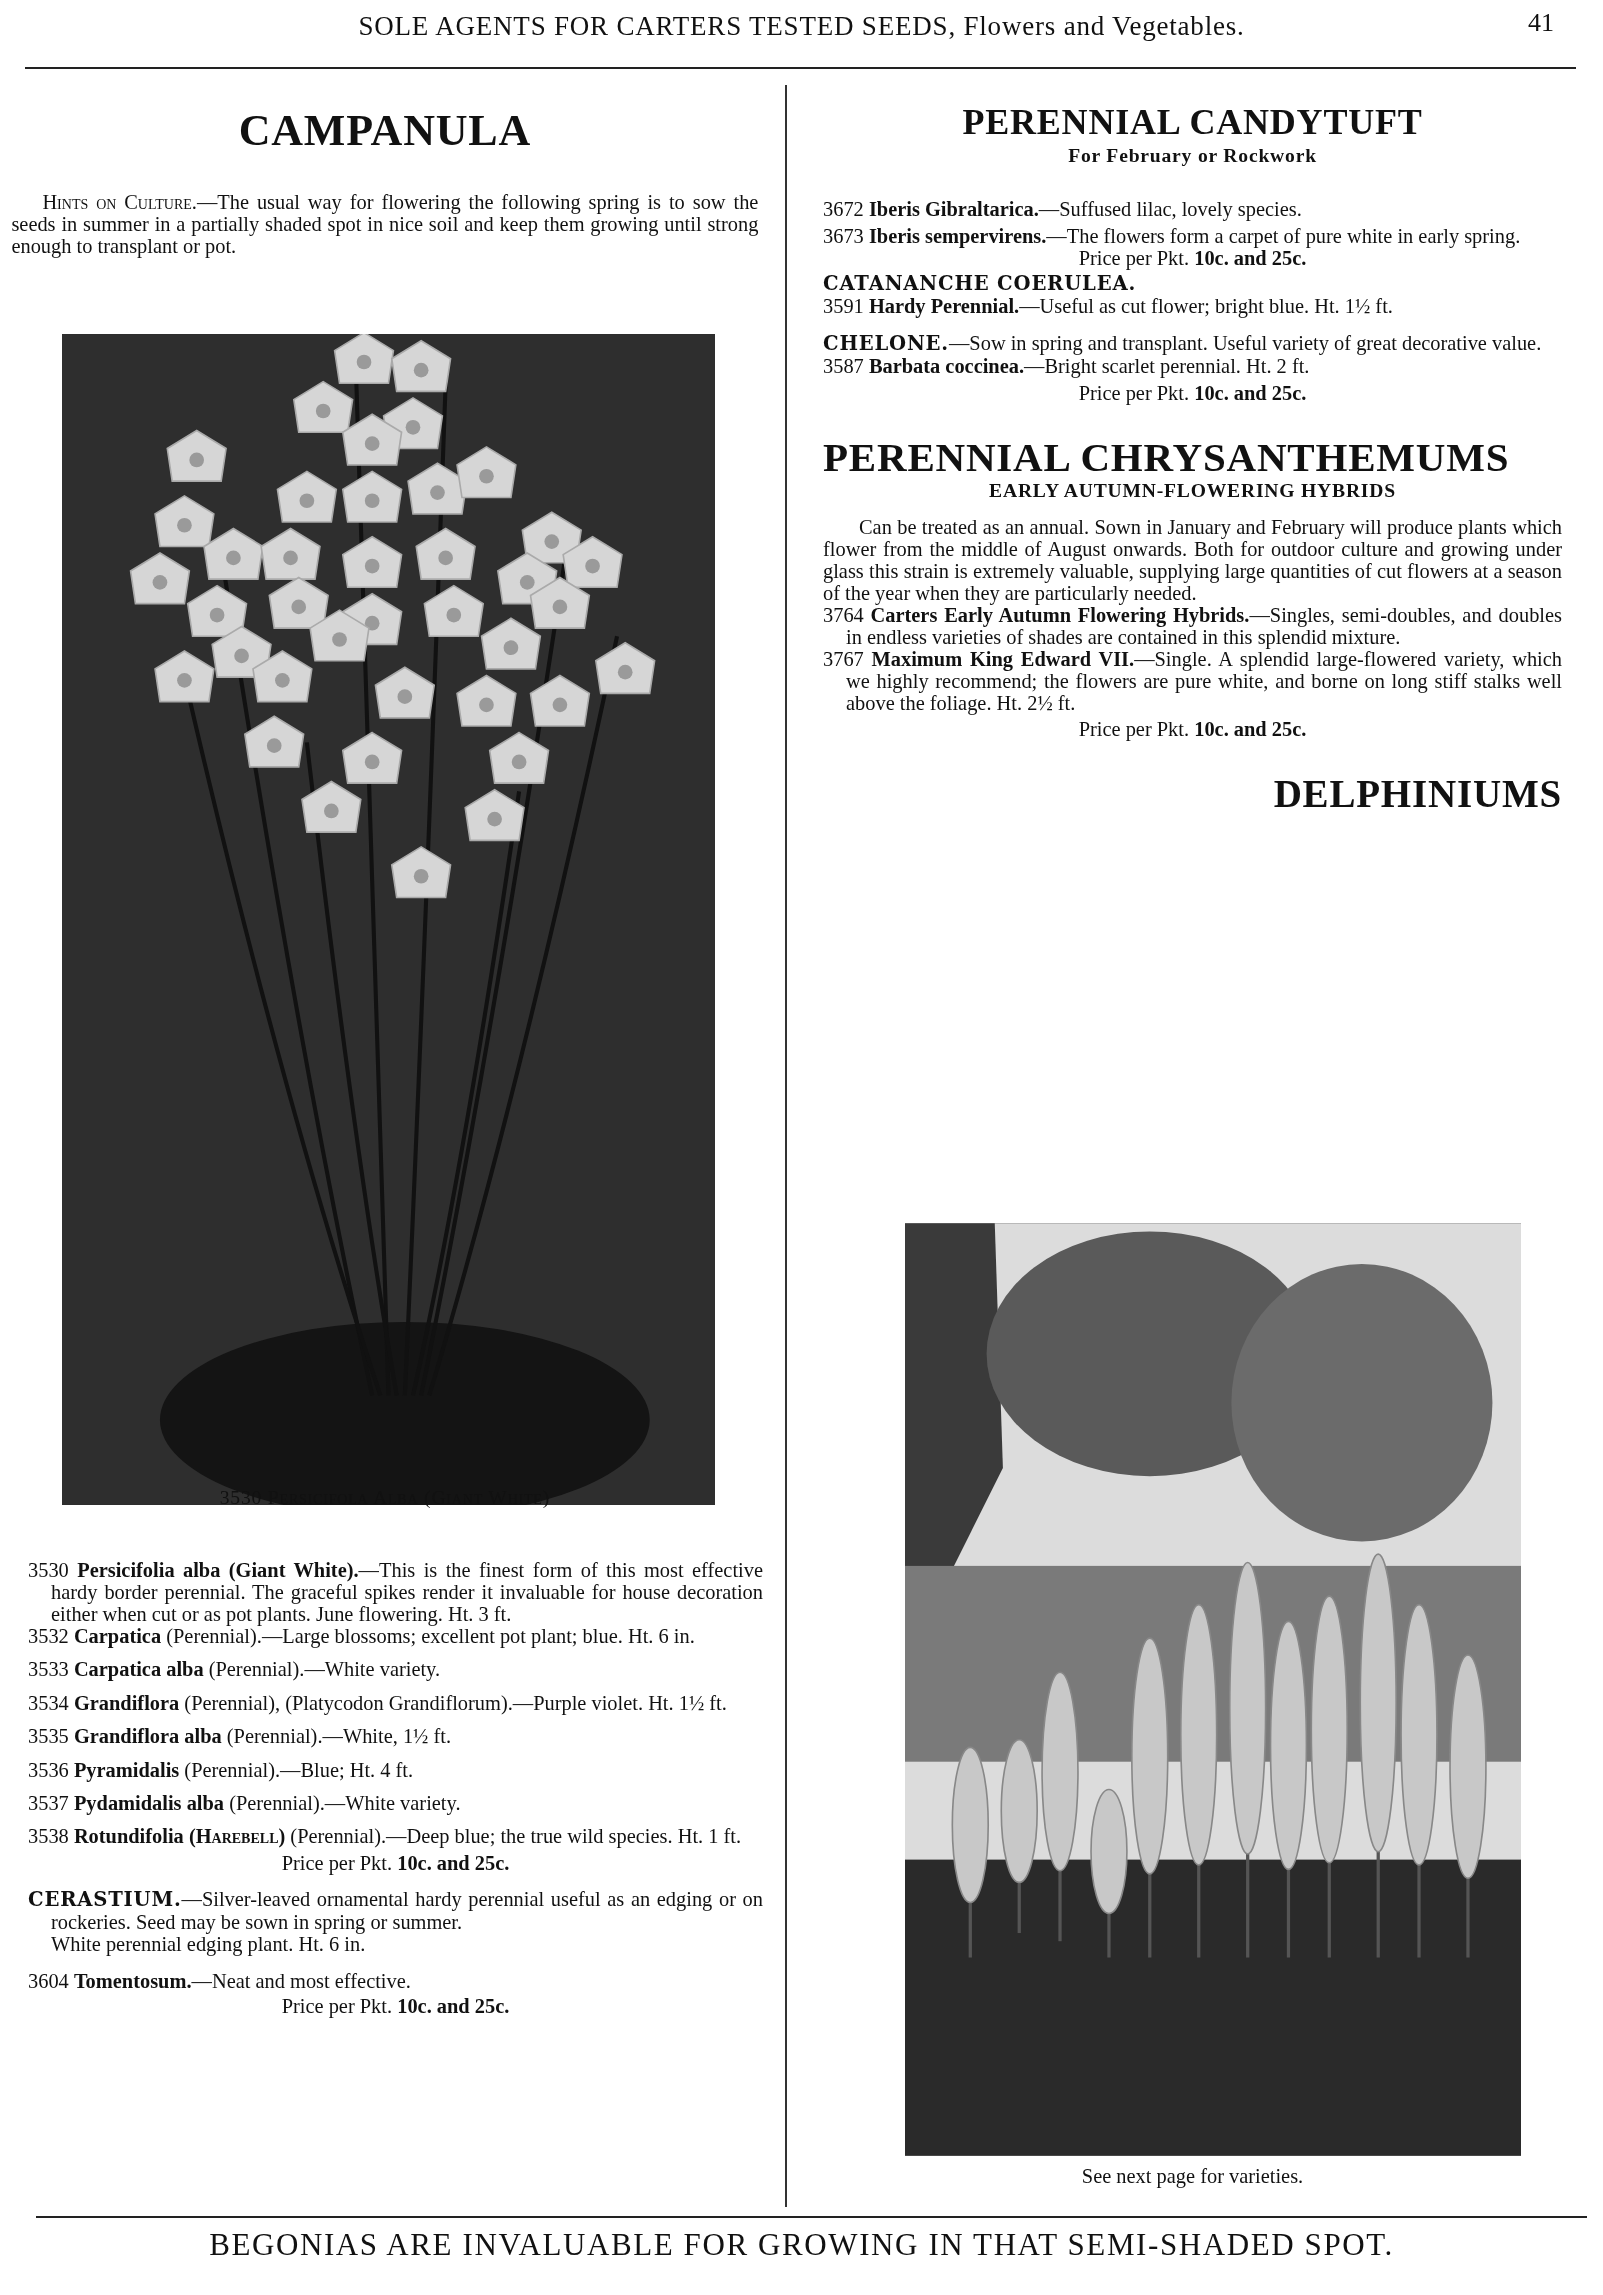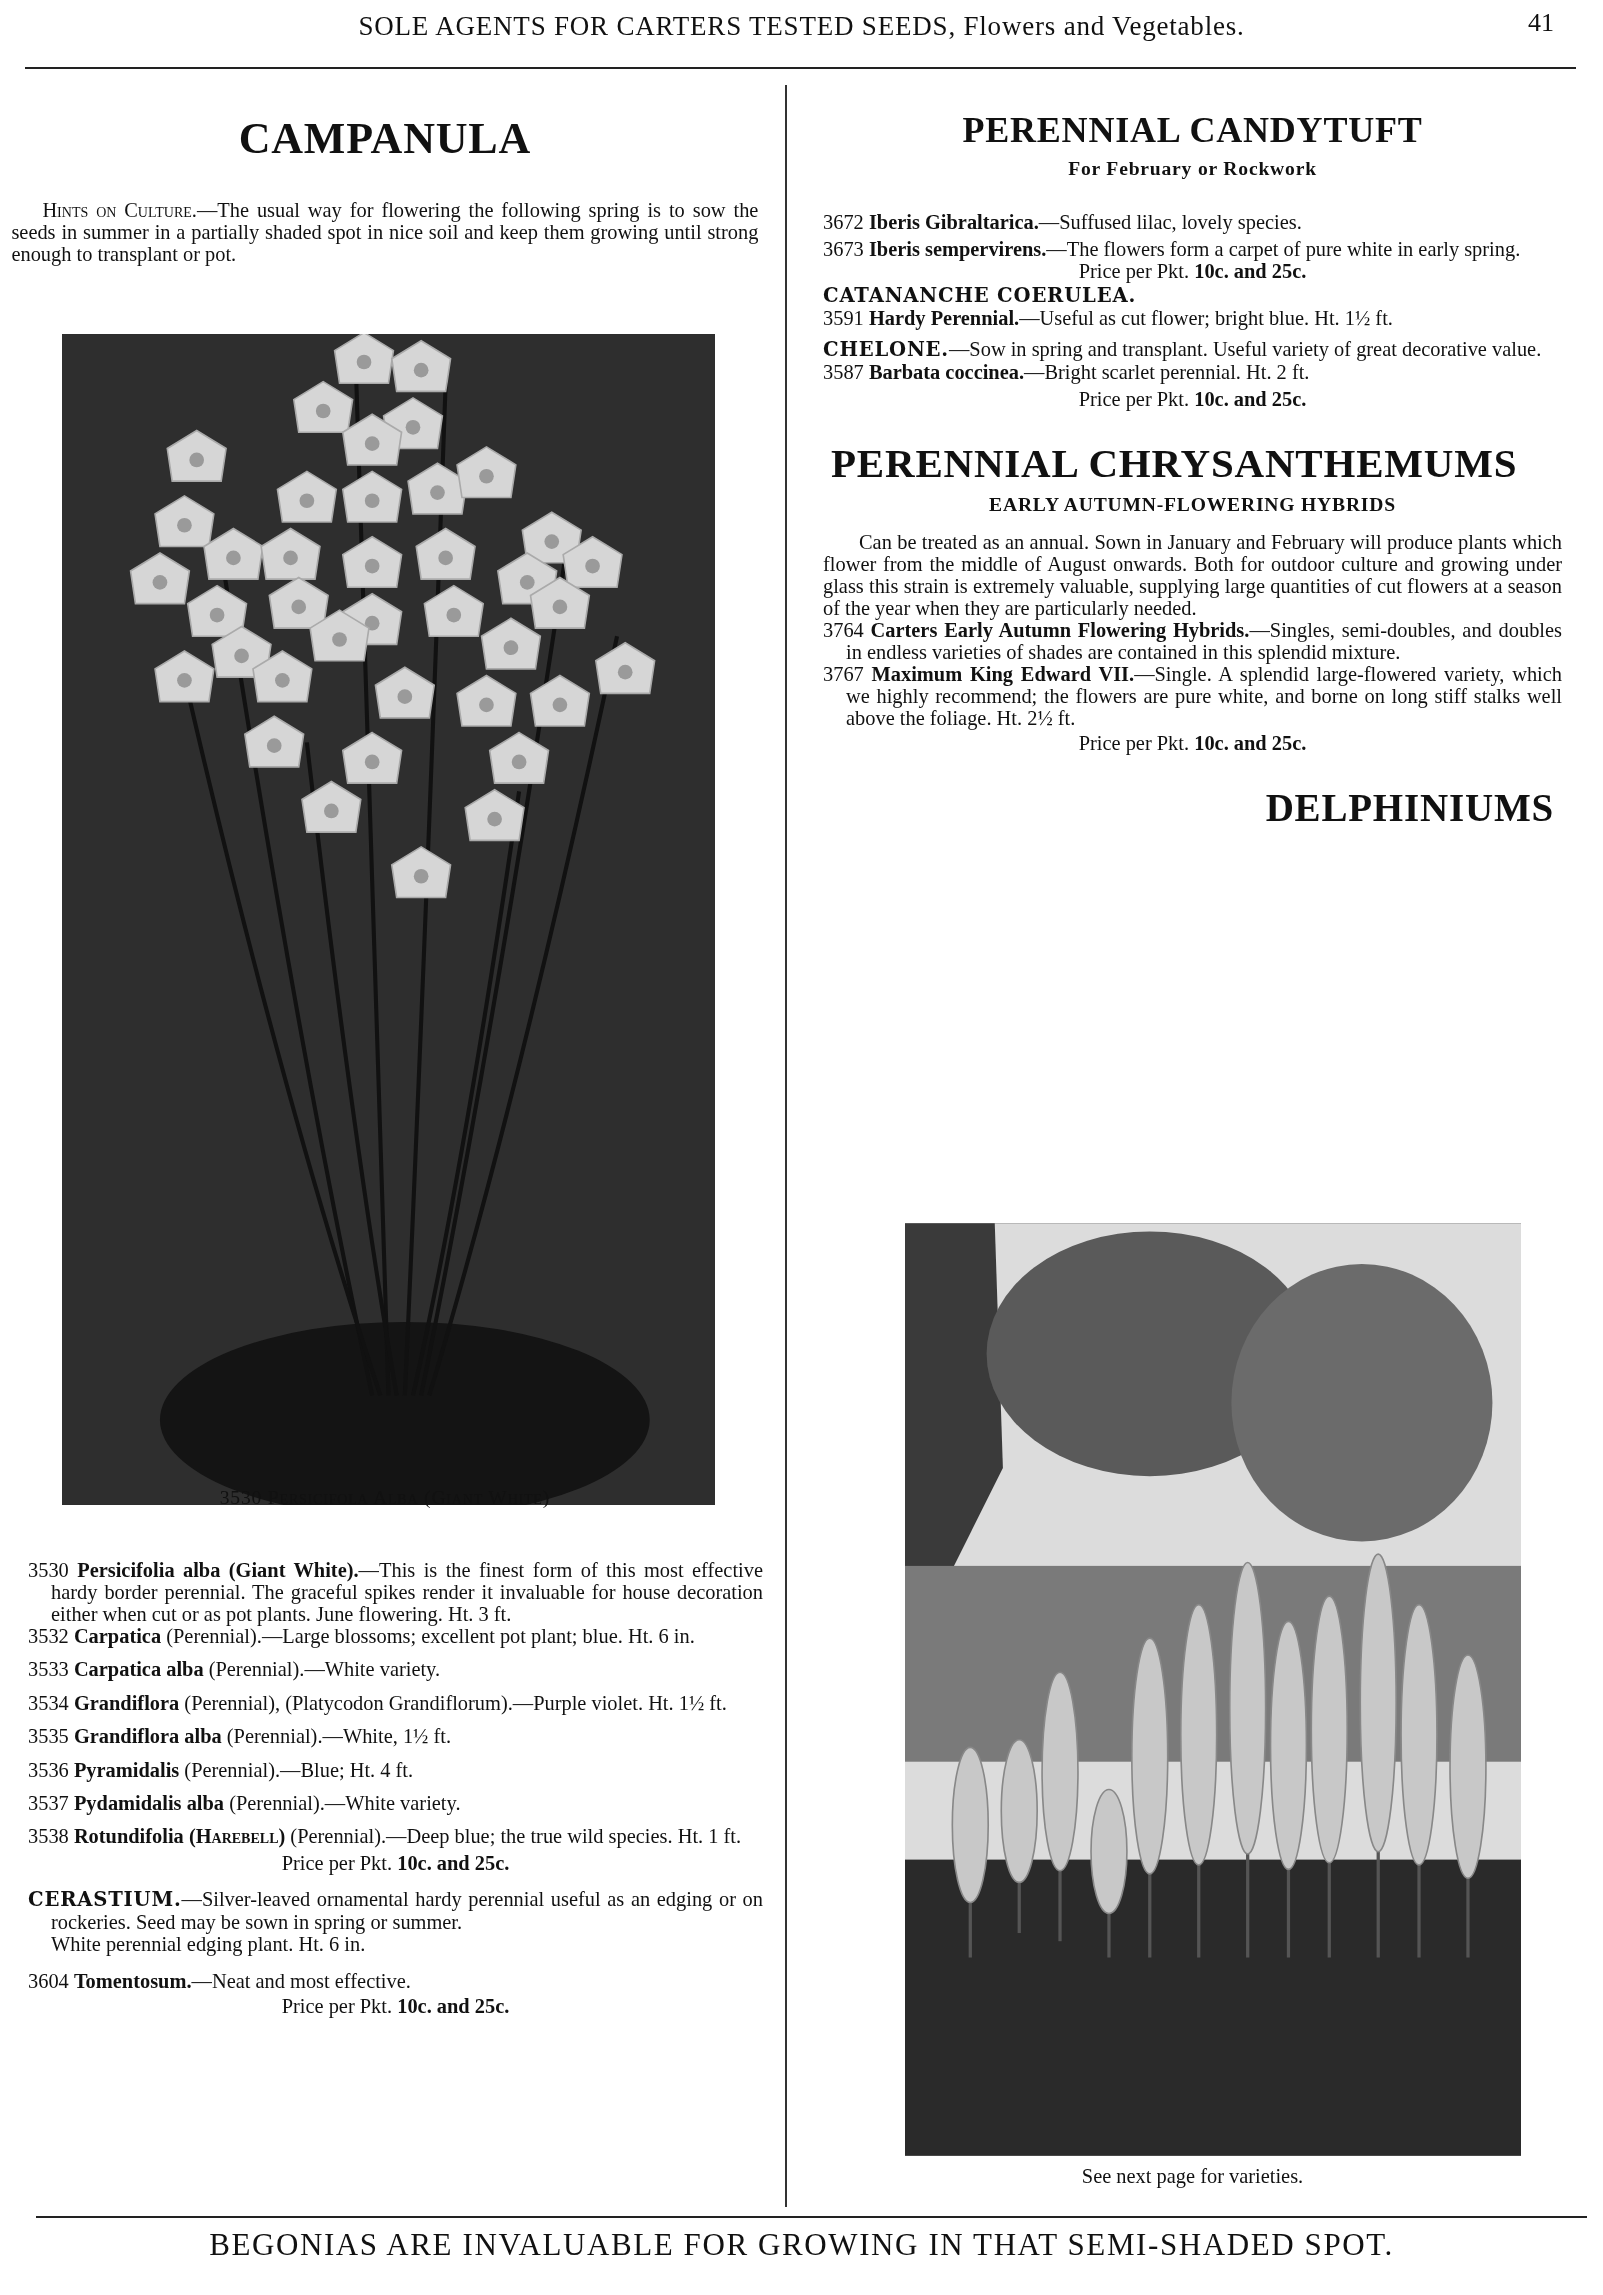--- a/index.html
+++ b/index.html
@@ -3,21 +3,21 @@
 <meta charset="utf-8">
 <style>
   html, body { margin: 0; padding: 0; background: #ffffff; }
   body { width: 1603px; height: 2295px; position: relative; overflow: hidden;
          font-family: "Liberation Serif", "DejaVu Serif", serif; color: #111; }
   .abs { position: absolute; }
   .hdr { left: 0; top: 11.4px; width: 1603px; text-align: center; font-size: 27px; letter-spacing: 0.8px; }
   .pgnum { right: 49px; top: 8.2px; font-size: 26px; }
   .rule { background: #222; height: 2.4px; }
   .vrule { background: #333; width: 2.4px; }
-  h1.sec { margin: 8px; font-weight: bold; text-align: center; letter-spacing: 0.8px; }
+  h1.sec { margin: 0; font-weight: bold; text-align: center; letter-spacing: 0.8px; }
   .sub { text-align: center; font-weight: bold; letter-spacing: 0.8px; }
   .p { font-size: 20.4px; line-height: 22px; text-align: justify; }
   .entry { font-size: 20.4px; line-height: 22px; text-align: justify; padding-left: 23px; text-indent: -23px; }
   .entry b, .p b { font-weight: bold; }
   .sc { font-variant: small-caps; }
   .price { font-size: 20.4px; text-align: center; }
   .price b { font-weight: bold; }
   .cap { font-size: 19.6px; text-align: center; font-variant: small-caps; letter-spacing: 0.8px; }
   .heavy { font-family: "DejaVu Serif", serif; font-weight: bold; font-size: 19.6px; letter-spacing: 0.8px; }
   .photo { overflow: hidden; }
@@ -172,21 +172,21 @@
     </div>
   <div class="price">
     <span>Price per Pkt. </span><b>10c. and 25c.</b>
   </div>
 
   <div class="heavy" style="margin-top:1.6px;">CATANANCHE COERULEA.</div>
   <div class="entry">
     <span>3591</span> <b>Hardy Perennial.</b><span>—Useful as cut flower; bright blue. Ht. 1½ ft.</span>
   </div>
 
-  <div class="entry" style="margin-top:9px;">
+  <div class="entry" style="margin-top:15px;">
     <span class="heavy">CHELONE.</span><span>—Sow in spring and transplant. Useful variety of great decorative value.</span>
   </div>
   <div class="entry">
     <span>3587</span> <b>Barbata coccinea.</b><span>—Bright scarlet perennial. Ht. 2 ft.</span>
   </div>
   <div class="price" style="margin-top:4.9px;">
     <span>Price per Pkt. </span><b>10c. and 25c.</b>
   </div>
 
   <h1 class="sec" style="font-size:41px; line-height:46px; margin-top:29px; text-align:left;">PERENNIAL CHRYSANTHEMUMS</h1>

